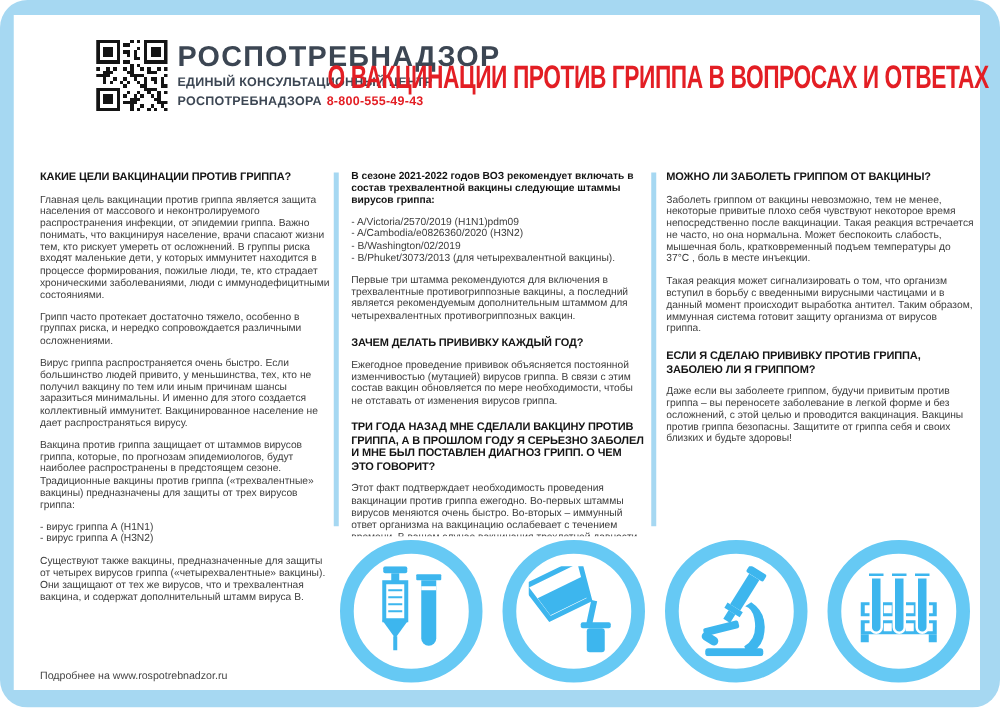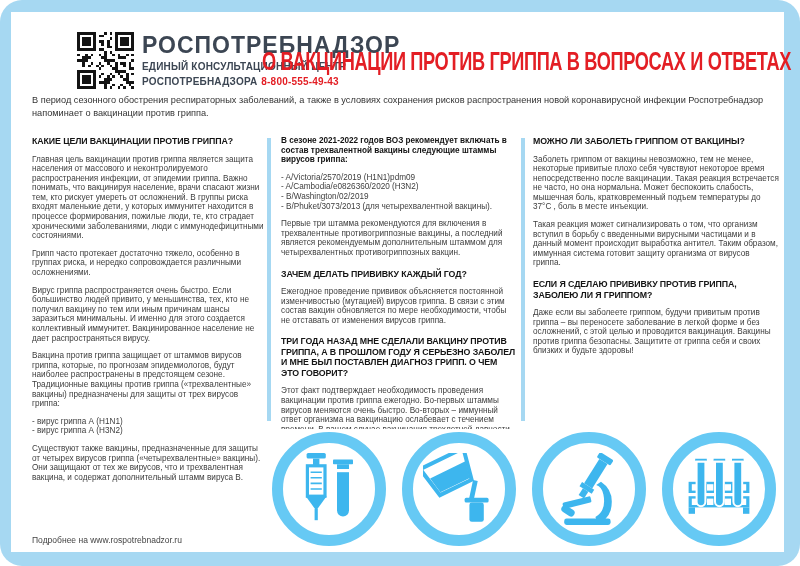--- a/index.html
+++ b/index.html
@@ -162,21 +162,20 @@
         <rect x="2" y="16" width="3" height="3"></rect>
       </svg>
   </div>
   <div class="org">
     <div class="org-name">РОСПОТРЕБНАДЗОР</div>
     <div class="org-sub">ЕДИНЫЙ КОНСУЛЬТАЦИОННЫЙ ЦЕНТР</div>
     <div class="org-sub"><span>РОСПОТРЕБНАДЗОРА</span><span class="phone">8-800-555-49-43</span></div>
   </div>
   <div class="main-title">О ВАКЦИНАЦИИ ПРОТИВ ГРИППА В ВОПРОСАХ И ОТВЕТАХ</div>
 
-  <div class="intro">В период сезонного обострения респираторных заболеваний, а также в условиях сохранения рисков распространения новой коронавирусной инфекции Роспотребнадзор напоминает о вакцинации против гриппа.</div>
 
   <div class="col c1">
     <div class="qh">КАКИЕ ЦЕЛИ ВАКЦИНАЦИИ ПРОТИВ ГРИППА?</div>
     <p class="bp">Главная цель вакцинации против гриппа является защита населения от массового и неконтролируемого распространения инфекции, от эпидемии гриппа. Важно понимать, что вакцинируя население, врачи спасают жизни тем, кто рискует умереть от осложнений. В группы риска входят маленькие дети, у которых иммунитет находится в процессе формирования, пожилые люди, те, кто страдает хроническими заболеваниями, люди с иммунодефицитными состояниями.</p>
     <p class="bp">Грипп часто протекает достаточно тяжело, особенно в группах риска, и нередко сопровождается различными осложнениями.</p>
     <p class="bp">Вирус гриппа распространяется очень быстро. Если большинство людей привито, у меньшинства, тех, кто не получил вакцину по тем или иным причинам шансы заразиться минимальны. И именно для этого создается коллективный иммунитет. Вакцинированное население не дает распространяться вирусу.</p>
     <p class="bp">Вакцина против гриппа защищает от штаммов вирусов гриппа, которые, по прогнозам эпидемиологов, будут наиболее распространены в предстоящем сезоне. Традиционные вакцины против гриппа («трехвалентные» вакцины) предназначены для защиты от трех вирусов гриппа:</p>
     <div class="list">
       <div class="li">- вирус гриппа А (H1N1)</div>
       <div class="li">- вирус гриппа А (H3N2)</div>

